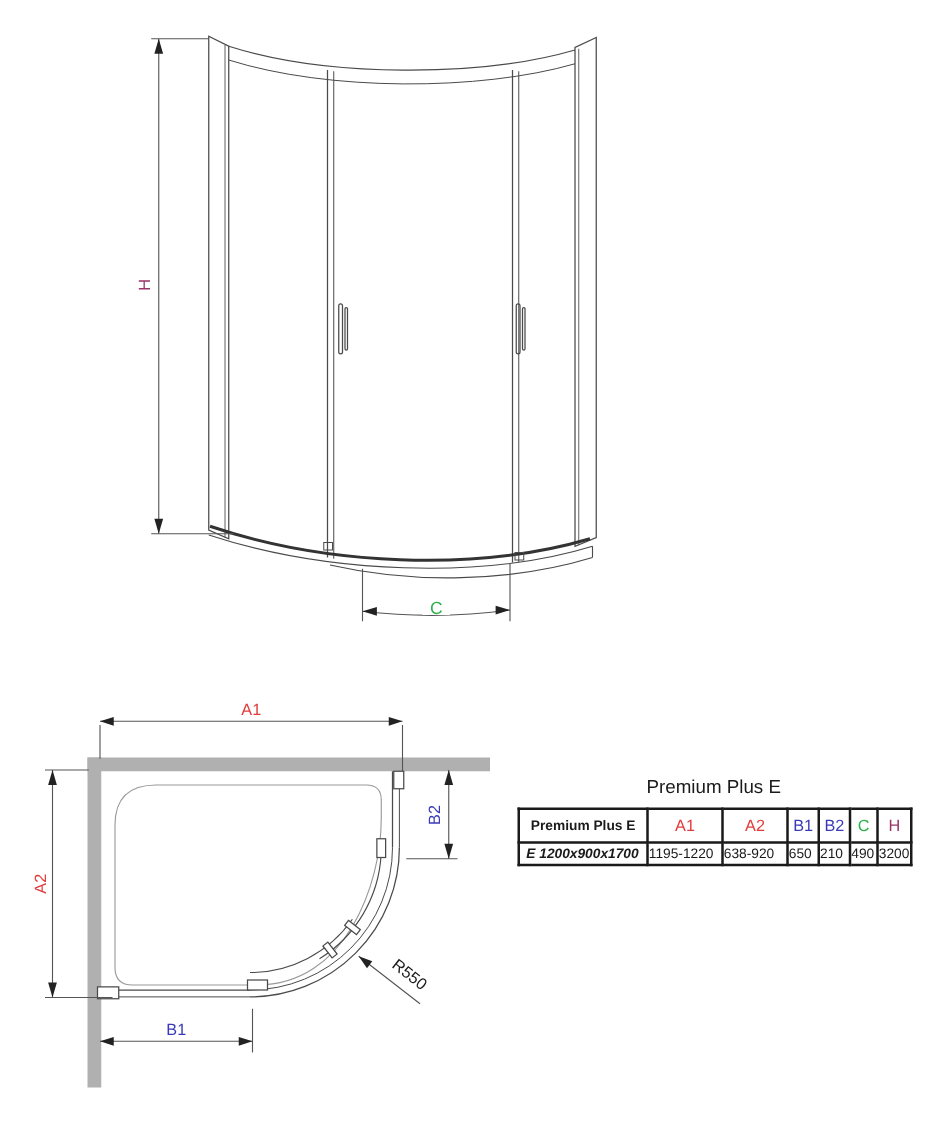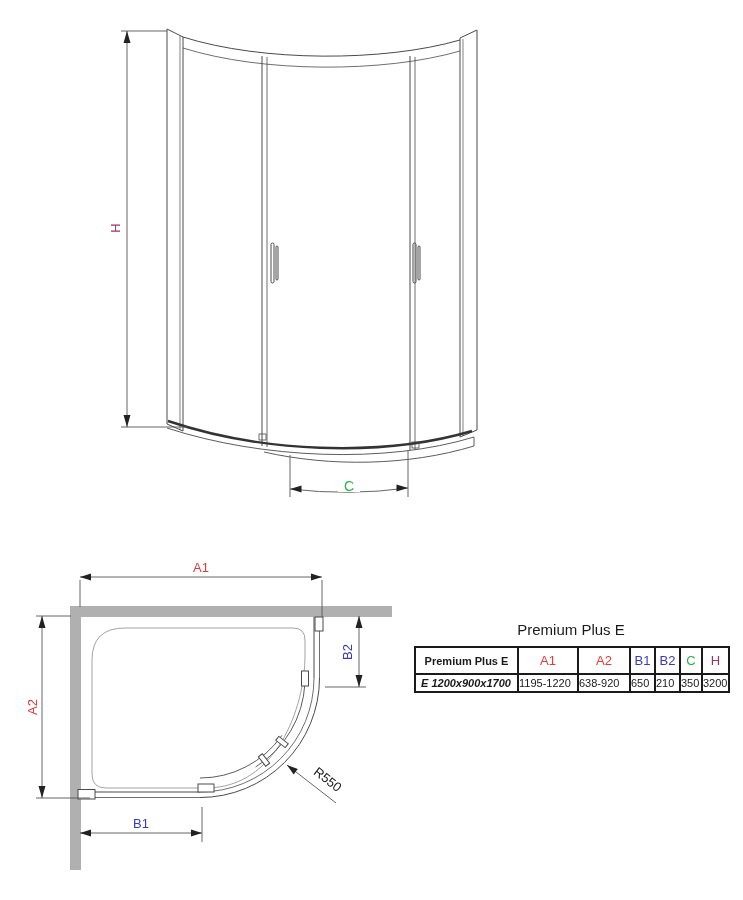--- a/index.html
+++ b/index.html
@@ -176,20 +176,20 @@
         <th style="color: rgb(58, 58, 184);">B2</th>
         <th style="color: rgb(45, 176, 74);">C</th>
         <th style="color: rgb(153, 51, 102);">H</th>
       </tr>
       <tr>
         <td class="model-c">E 1200x900x1700</td>
         <td>1195-1220</td>
         <td>638-920</td>
         <td>650</td>
         <td>210</td>
-        <td>350</td>
+        <td>490</td>
         <td>3200</td>
       </tr>
     </tbody>
       </table>
   </div>
 
 </div>
 
 </body></html>

